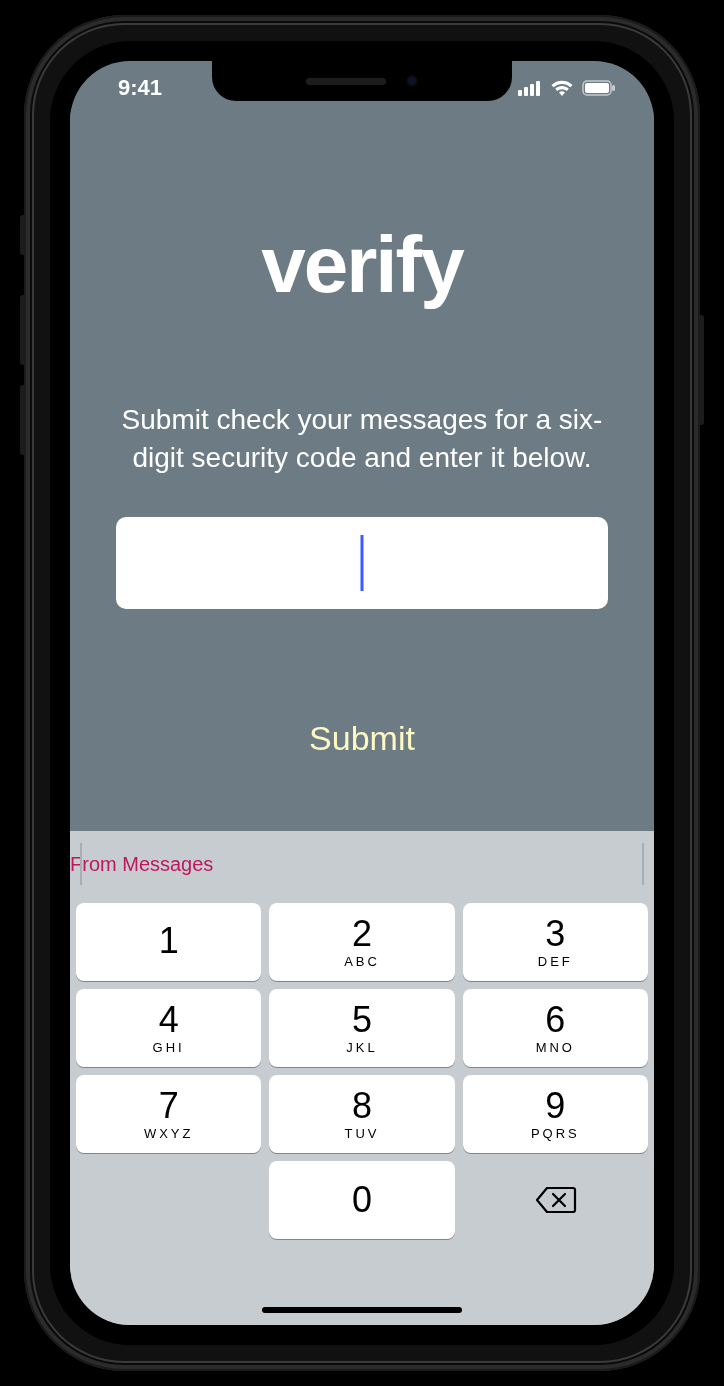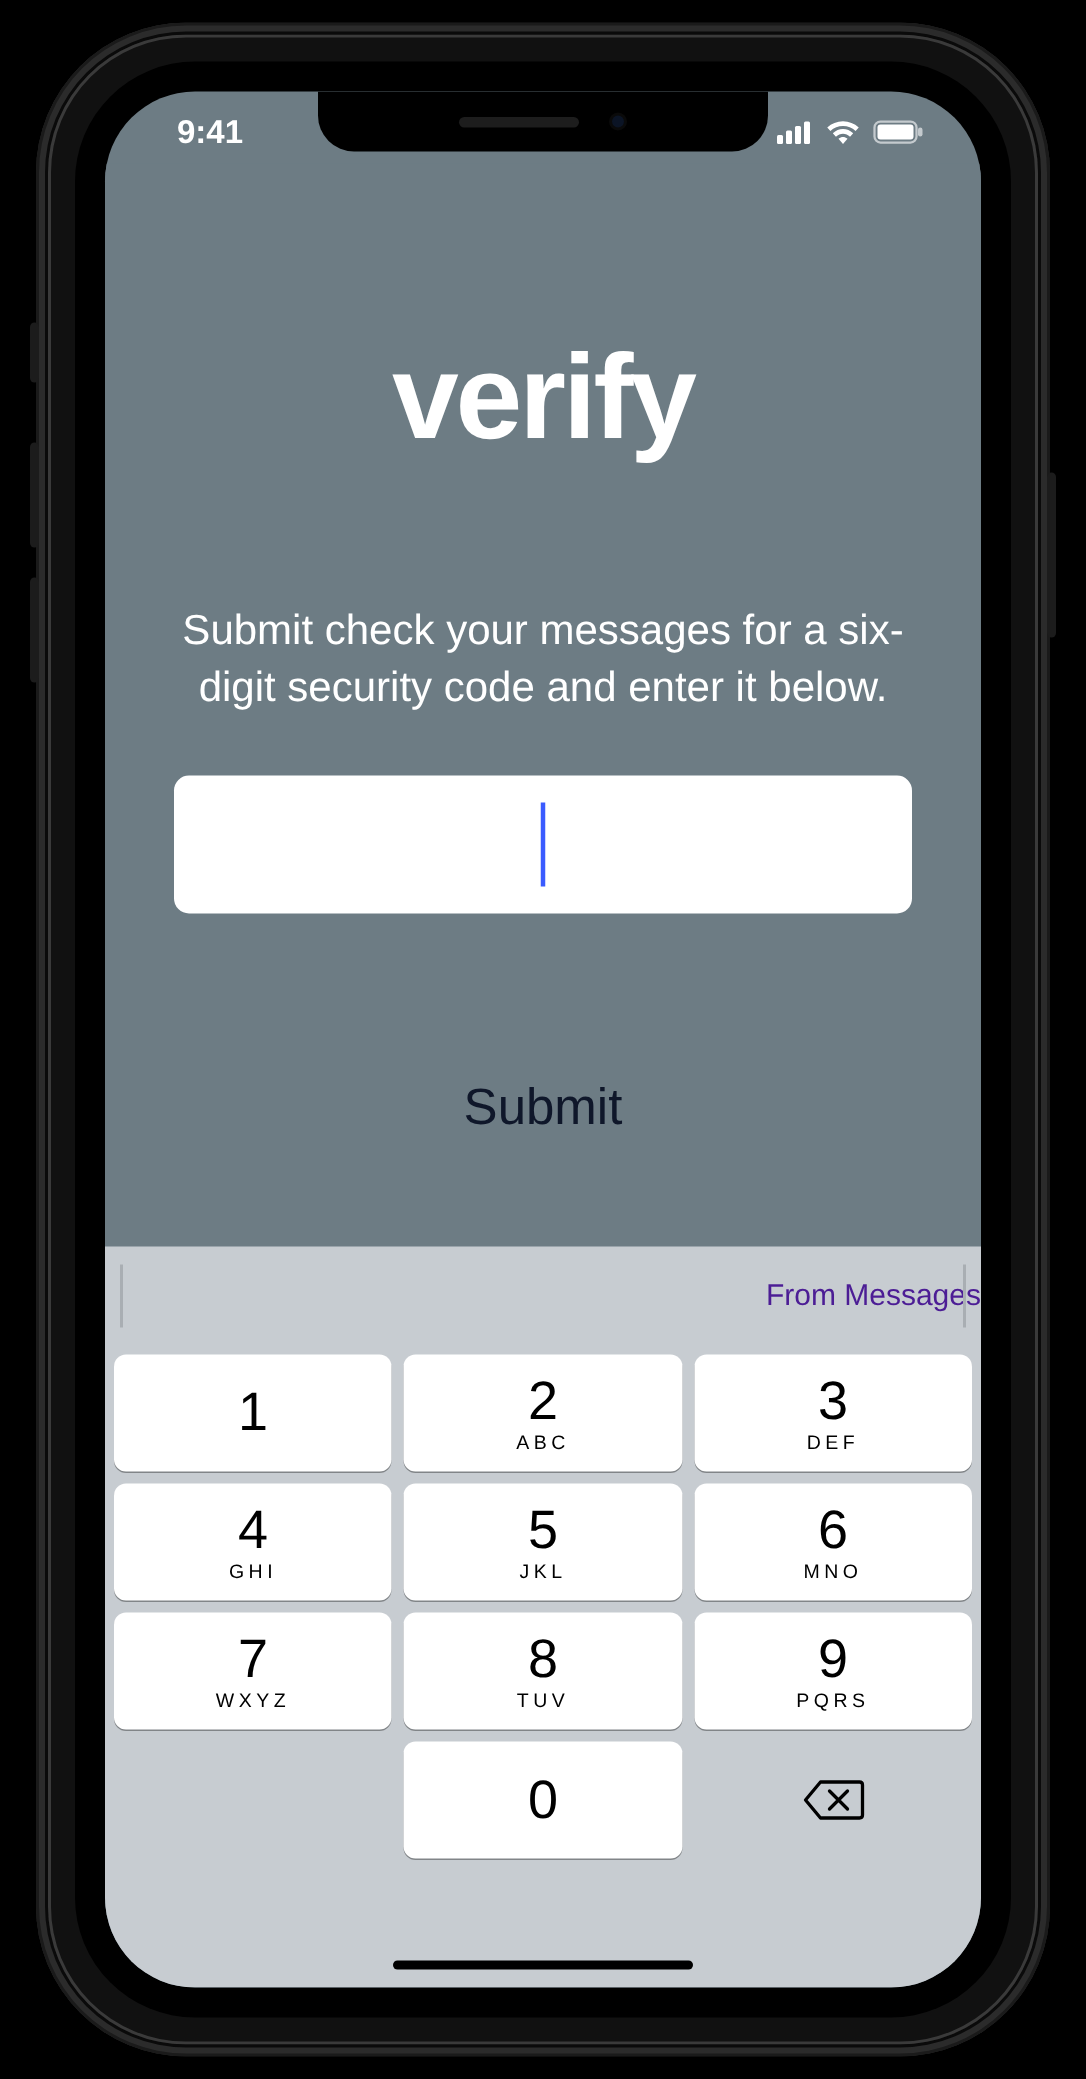--- a/index.html
+++ b/index.html
@@ -111,36 +111,36 @@
   .caret {
     position: absolute;
     left: 50%; top: 50%;
     transform: translate(-50%, -50%);
     width: 3px; height: 56px;
     background: #3a5bff;
   }
   .submit {
     margin-top: 110px;
     font-size: 34px;
-    color: #0f172a;
+    color: #fef9c3;
     background: none;
     border: none;
     font-weight: 400;
   }
 
   
   .keyboard {
     background: #c7ccd1;
     padding-bottom: 80px;
   }
   .suggestion-bar {
     height: 66px;
-    display: flex; align-items: center; justify-content: flex-end;
+    display: flex; align-items: center; justify-content: flex-start;
     position: relative;
-    color: #4c1d95;
+    color: #be185d;
   }
   .suggestion-bar::before,
   .suggestion-bar::after {
     content: "";
     position: absolute;
     top: 12px; bottom: 12px;
     width: 2px; background: #a9aeb3;
   }
   .suggestion-bar::before { left: 10px; }
   .suggestion-bar::after { right: 10px; }

